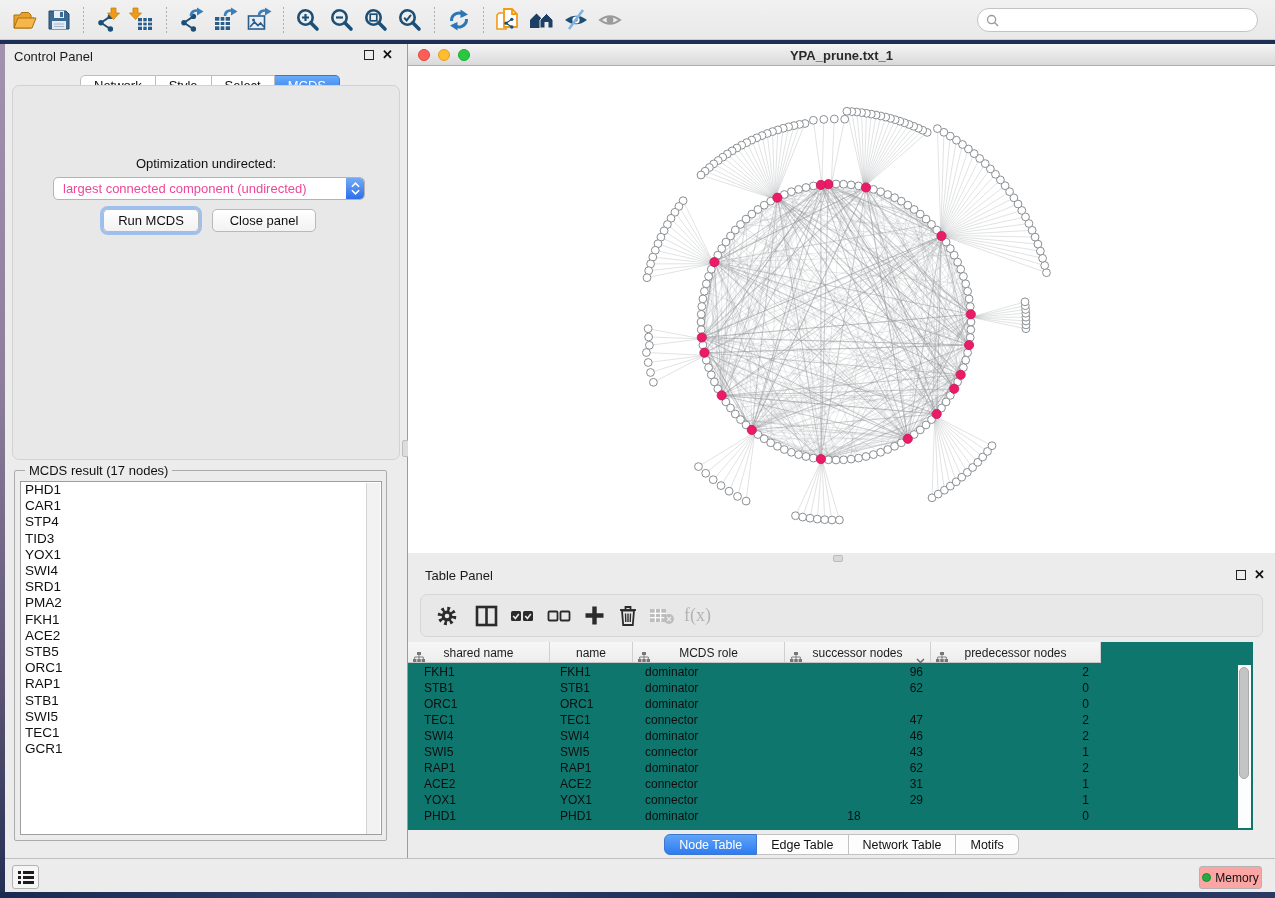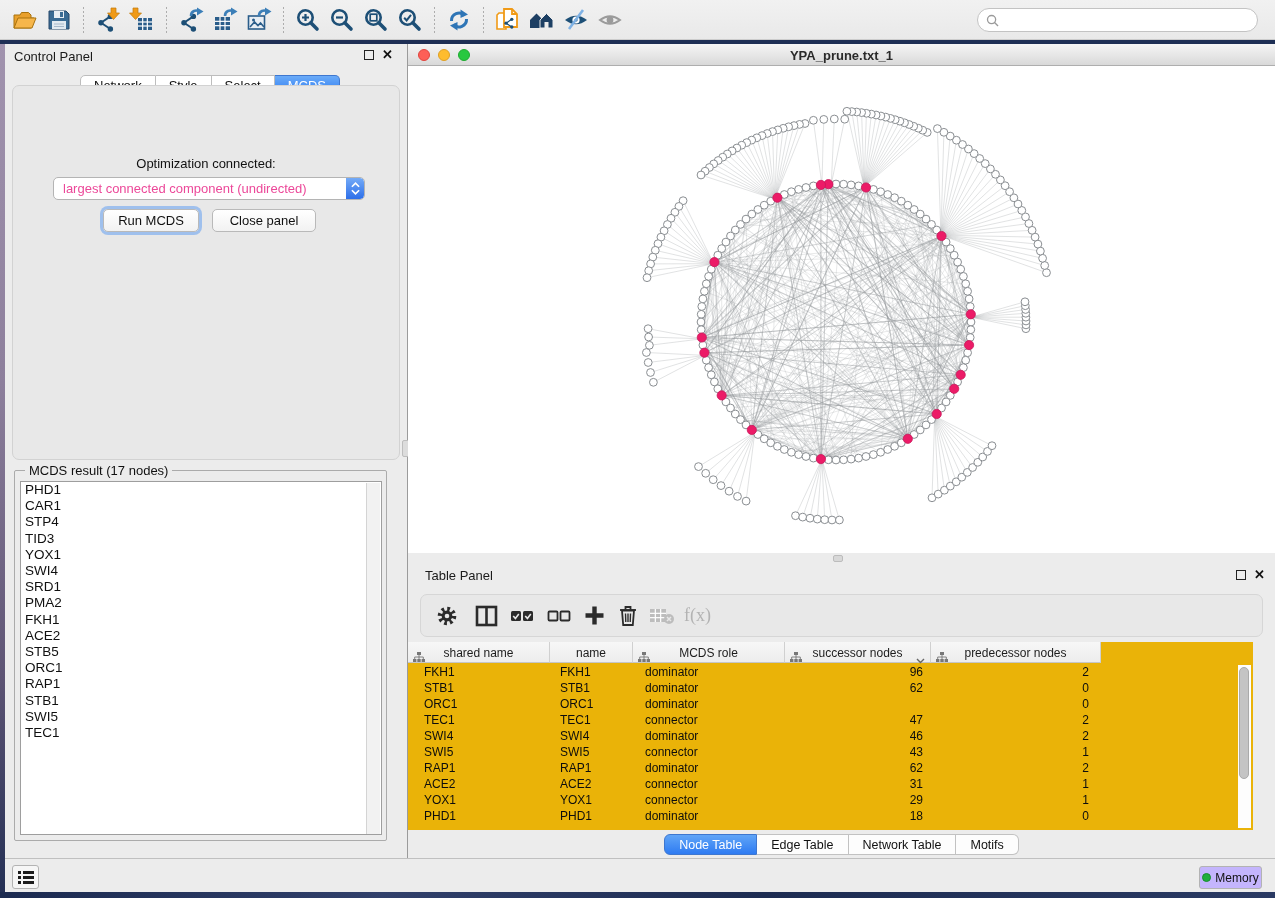--- a/index.html
+++ b/index.html
@@ -91,21 +91,21 @@
 
   
   #table-panel { position:absolute; left:403px; top:519px; width:867px; height:295px; }
   #tp-icons { right:10px; top:7px; }
   #tp-toolbar { position:absolute; left:12px; top:31px; width:843px; height:43px;
     background:#e8e8e8; border:1px solid #d6d6d6; border-radius:7px; display:flex; align-items:center; padding-left:14px; }
   .tp-ico { display:flex; align-items:center; justify-content:center; }
   .tp-ico svg { display:block; }
   #fx-label { font-family:"Liberation Serif",serif; font-size:18px; color:#b3b3b3; }
 
-  #node-table { position:absolute; left:0px; top:79px; width:845px; height:188px; background:#eab308; }
+  #node-table { position:absolute; left:0px; top:79px; width:845px; height:188px; background:#0f766e; }
   #table-header { position:absolute; left:0; top:0; height:21px; display:flex; }
   .th-cell { position:relative; height:21px; background:linear-gradient(#f7f7f7,#ededed);
     border-right:1px solid #d0d0d0; border-bottom:1px solid #c6c6c6; }
   .th-label { position:absolute; width:100%; text-align:center; top:4px; font-size:12px; color:#1c1c1c; }
   .th-tree { position:absolute; left:5px; top:6px; }
   .th-chev { position:absolute; right:5px; top:8px; }
   .tbl-row { position:absolute; left:0; height:16px; width:693px; display:flex; }
   .td { font-size:12px; color:#0d0d0d; line-height:16px; white-space:nowrap; overflow:hidden; }
   #table-scroll { position:absolute; right:2px; top:23px; width:13px; height:163px; background:#fdfdfd; }
   #table-thumb { position:absolute; left:1px; top:2px; width:10px; height:112px;
@@ -118,21 +118,21 @@
   .tp-tab:last-child { border-radius:0 6px 6px 0; }
   .tp-tab.active { background:linear-gradient(#60a5f7,#2e7bf2); color:#ffffff; border-color:#3e77cf; }
 
   
   #statusbar { position:absolute; left:0; top:814px; width:1270px; height:34px;
     background:#ececec; border-top:1px solid #c0c0c0; }
   #list-btn { position:absolute; left:7px; top:6px; width:27px; height:24px;
     background:#f6f6f6; border:1px solid #b3b3b3; border-radius:3px;
     display:flex; align-items:center; justify-content:center; }
   #memory-btn { position:absolute; right:13px; top:7px; width:63px; height:23px;
-    background:#c4b5fd; border:1px solid #b3b3b3; border-radius:3px;
+    background:#fca5a5; border:1px solid #b3b3b3; border-radius:3px;
     display:flex; align-items:center; justify-content:center; gap:4px; }
   #memory-dot { width:9px; height:9px; border-radius:50%; background:#1fae3d; border:1px solid #188c31; }
   #memory-label { font-size:12px; color:#111; }
 </style>
 </head>
 <body>
 
 <div id="wall-left"></div>
 <div id="wall-bottom"></div>
 <div id="navy-line"></div>
@@ -309,21 +309,21 @@
       <span class="float-ico"></span>
       <span class="close-ico">✕</span>
     </div>
     <div id="cp-tabs">
         <div class="cp-tab">Network</div>
         <div class="cp-tab">Style</div>
         <div class="cp-tab">Select</div>
         <div class="cp-tab active">MCDS</div>
       </div>
     <div id="cp-card">
-      <div id="opt-label">Optimization connected:</div>
+      <div id="opt-label">Optimization undirected:</div>
       <div id="criterion-select">
         <span class="sel-text">largest connected component (undirected)</span>
         <span class="stepper">
           <svg viewBox="0 0 10 6">
               <path d="M1 5 L5 1 L9 5" fill="none" stroke="#ffffff" stroke-width="1.8"></path>
             </svg>
           <svg viewBox="0 0 10 6">
               <path d="M1 1 L5 5 L9 1" fill="none" stroke="#ffffff" stroke-width="1.8"></path>
             </svg>
         </span>
@@ -344,20 +344,21 @@
             <div class="mcds-item">SRD1</div>
             <div class="mcds-item">PMA2</div>
             <div class="mcds-item">FKH1</div>
             <div class="mcds-item">ACE2</div>
             <div class="mcds-item">STB5</div>
             <div class="mcds-item">ORC1</div>
             <div class="mcds-item">RAP1</div>
             <div class="mcds-item">STB1</div>
             <div class="mcds-item">SWI5</div>
             <div class="mcds-item">TEC1</div>
+            <div class="mcds-item">GCR1</div>
           </div>
         <div id="result-scroll"></div>
       </div>
     </div>
   </section>
 
   <div id="v-divider"></div>
   <div id="v-grip"></div>
 
   <section id="net-window">
@@ -1374,21 +1375,21 @@
             <div class="td" style="width: 142px; text-align: left; padding-left: 16px;">YOX1</div>
             <div class="td" style="width: 83px; text-align: left; padding-left: 10px;">YOX1</div>
             <div class="td" style="width: 152px; text-align: left; padding-left: 12px;">connector</div>
             <div class="td" style="width: 146px; text-align: right; padding-right: 8px;">29</div>
             <div class="td" style="width: 170px; text-align: right; padding-right: 12px;">1</div>
           </div>
           <div class="tbl-row" style="top: 166px;">
             <div class="td" style="width: 142px; text-align: left; padding-left: 16px;">PHD1</div>
             <div class="td" style="width: 83px; text-align: left; padding-left: 10px;">PHD1</div>
             <div class="td" style="width: 152px; text-align: left; padding-left: 12px;">dominator</div>
-            <div class="td" style="width: 146px; text-align: right; padding-right: 8px;">18</div>
+            <div class="td" style="width: 146px; text-align: center; padding-right: 8px;">18</div>
             <div class="td" style="width: 170px; text-align: right; padding-right: 12px;">0</div>
           </div>
         </div>
       <div id="table-scroll">
         <div id="table-thumb"></div>
       </div>
     </div>
     <div id="tp-tabs">
         <div class="tp-tab active">Node Table</div>
         <div class="tp-tab">Edge Table</div>

